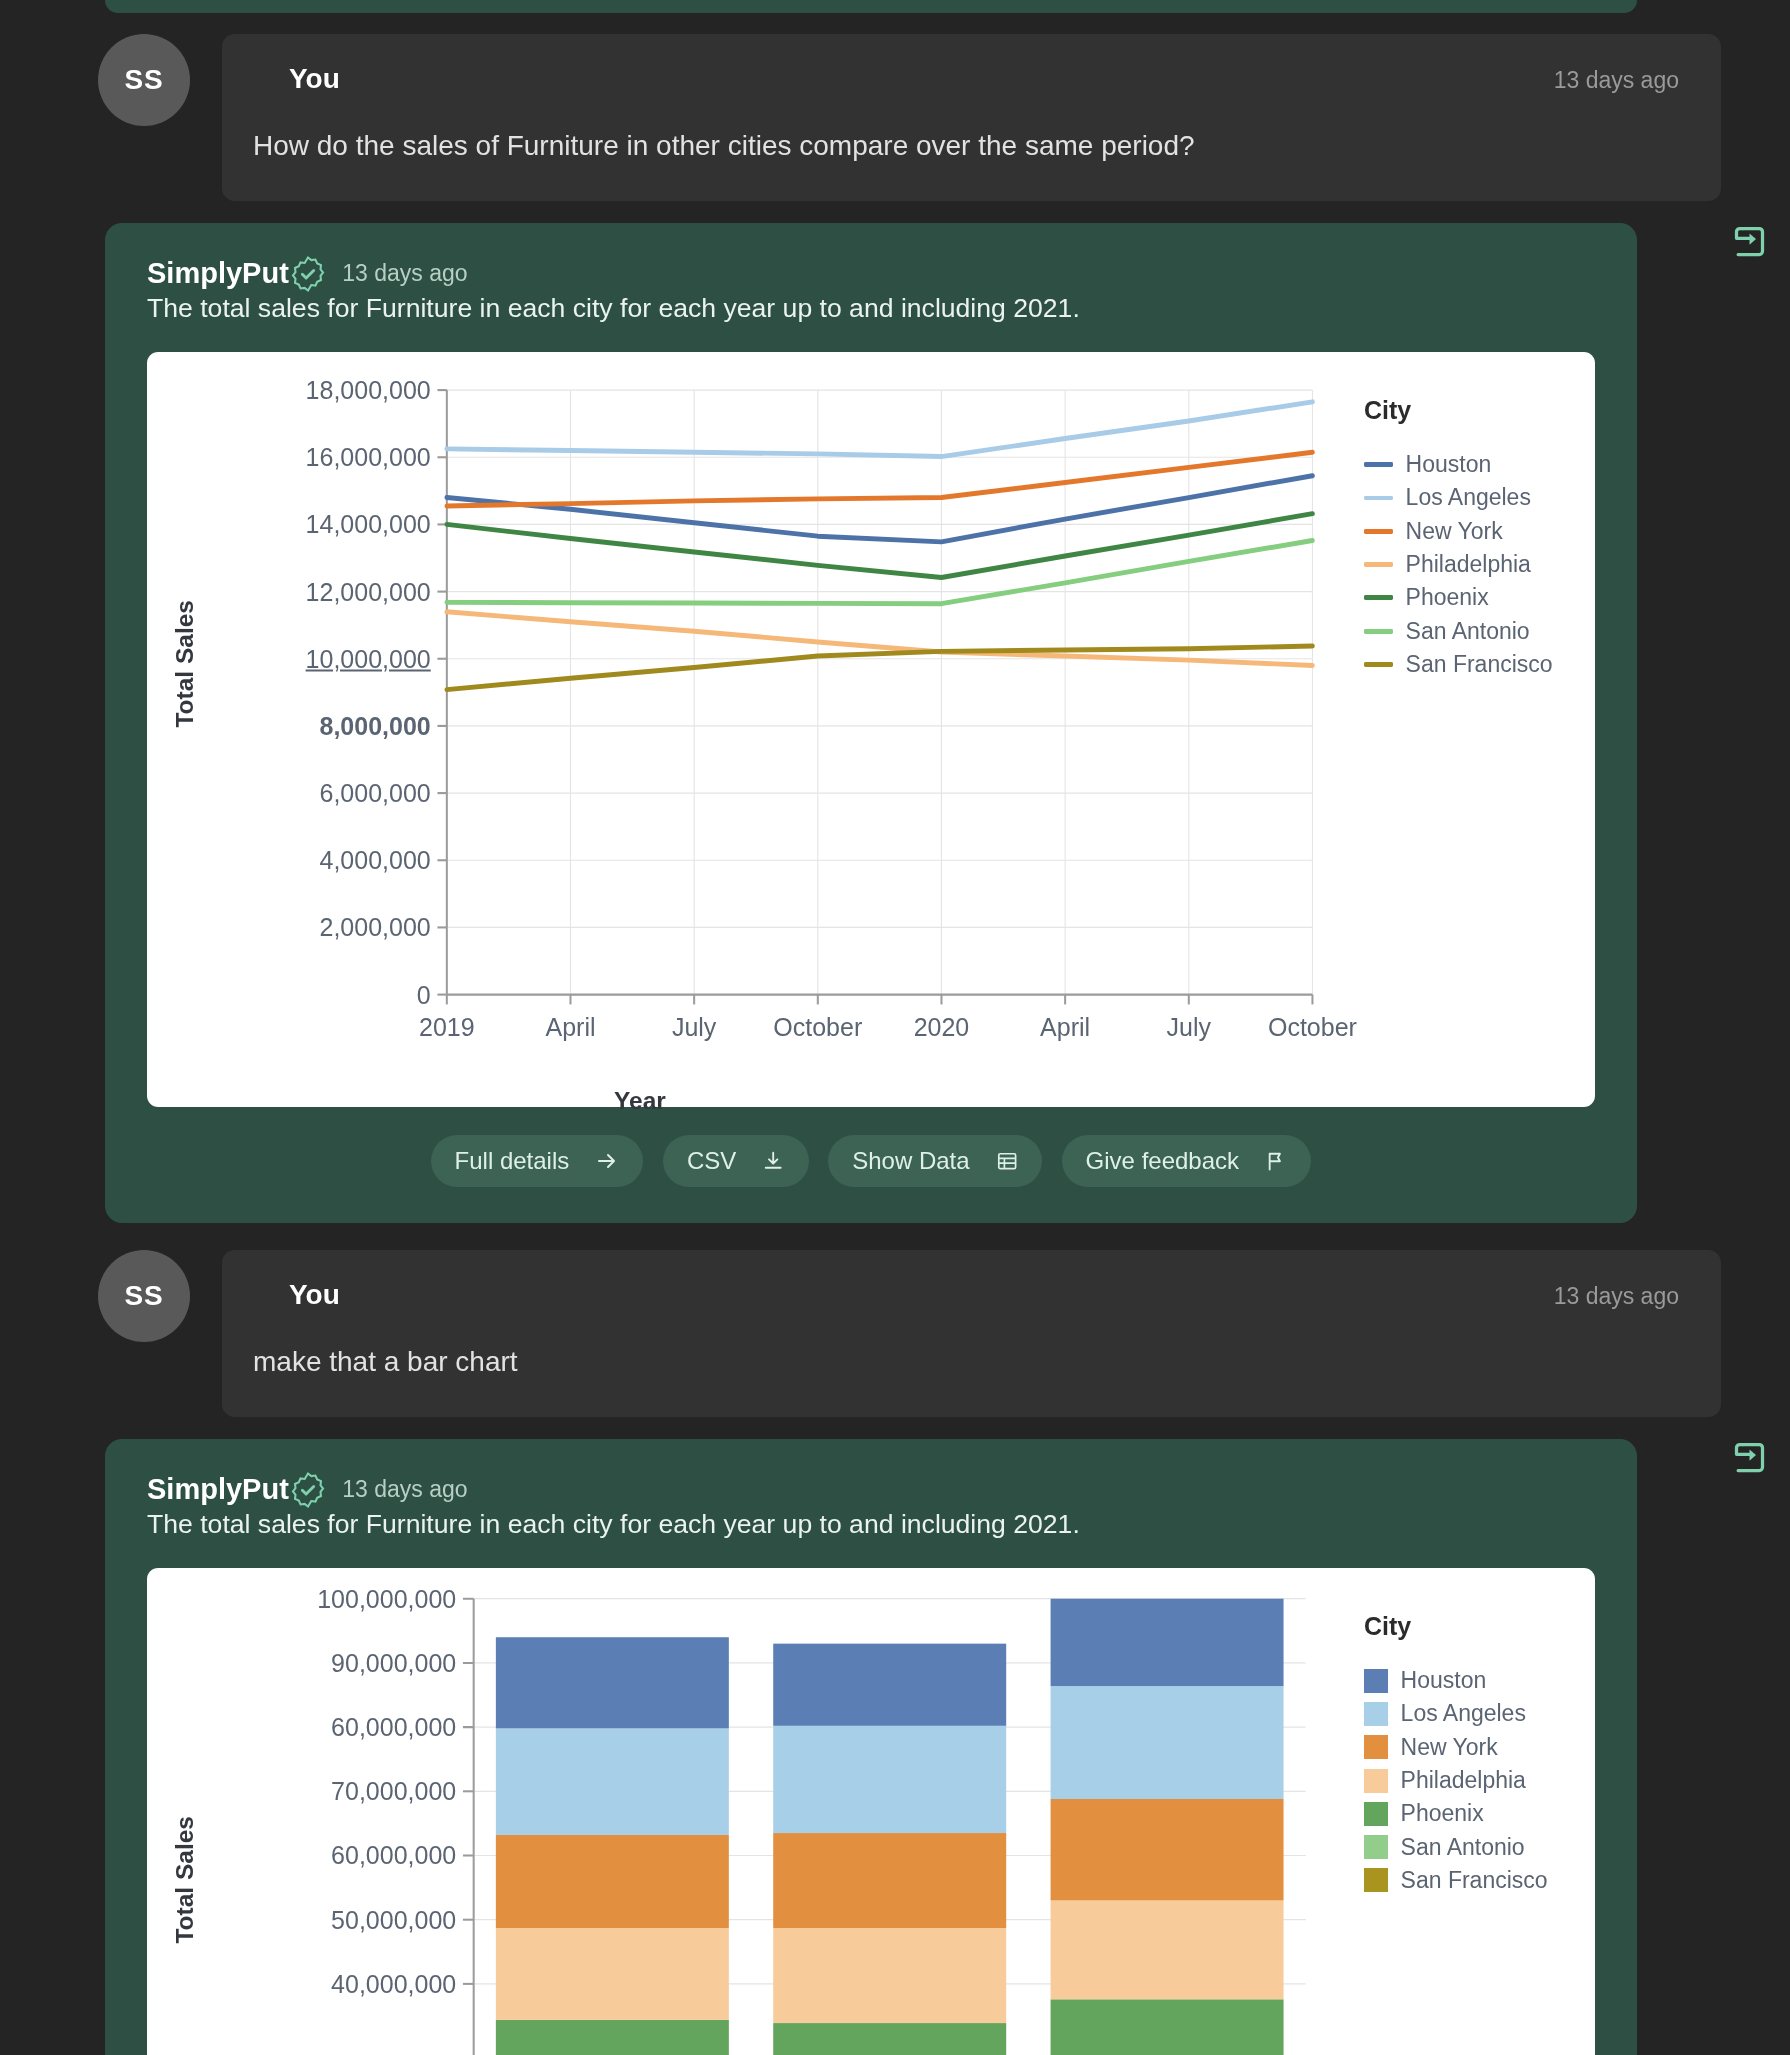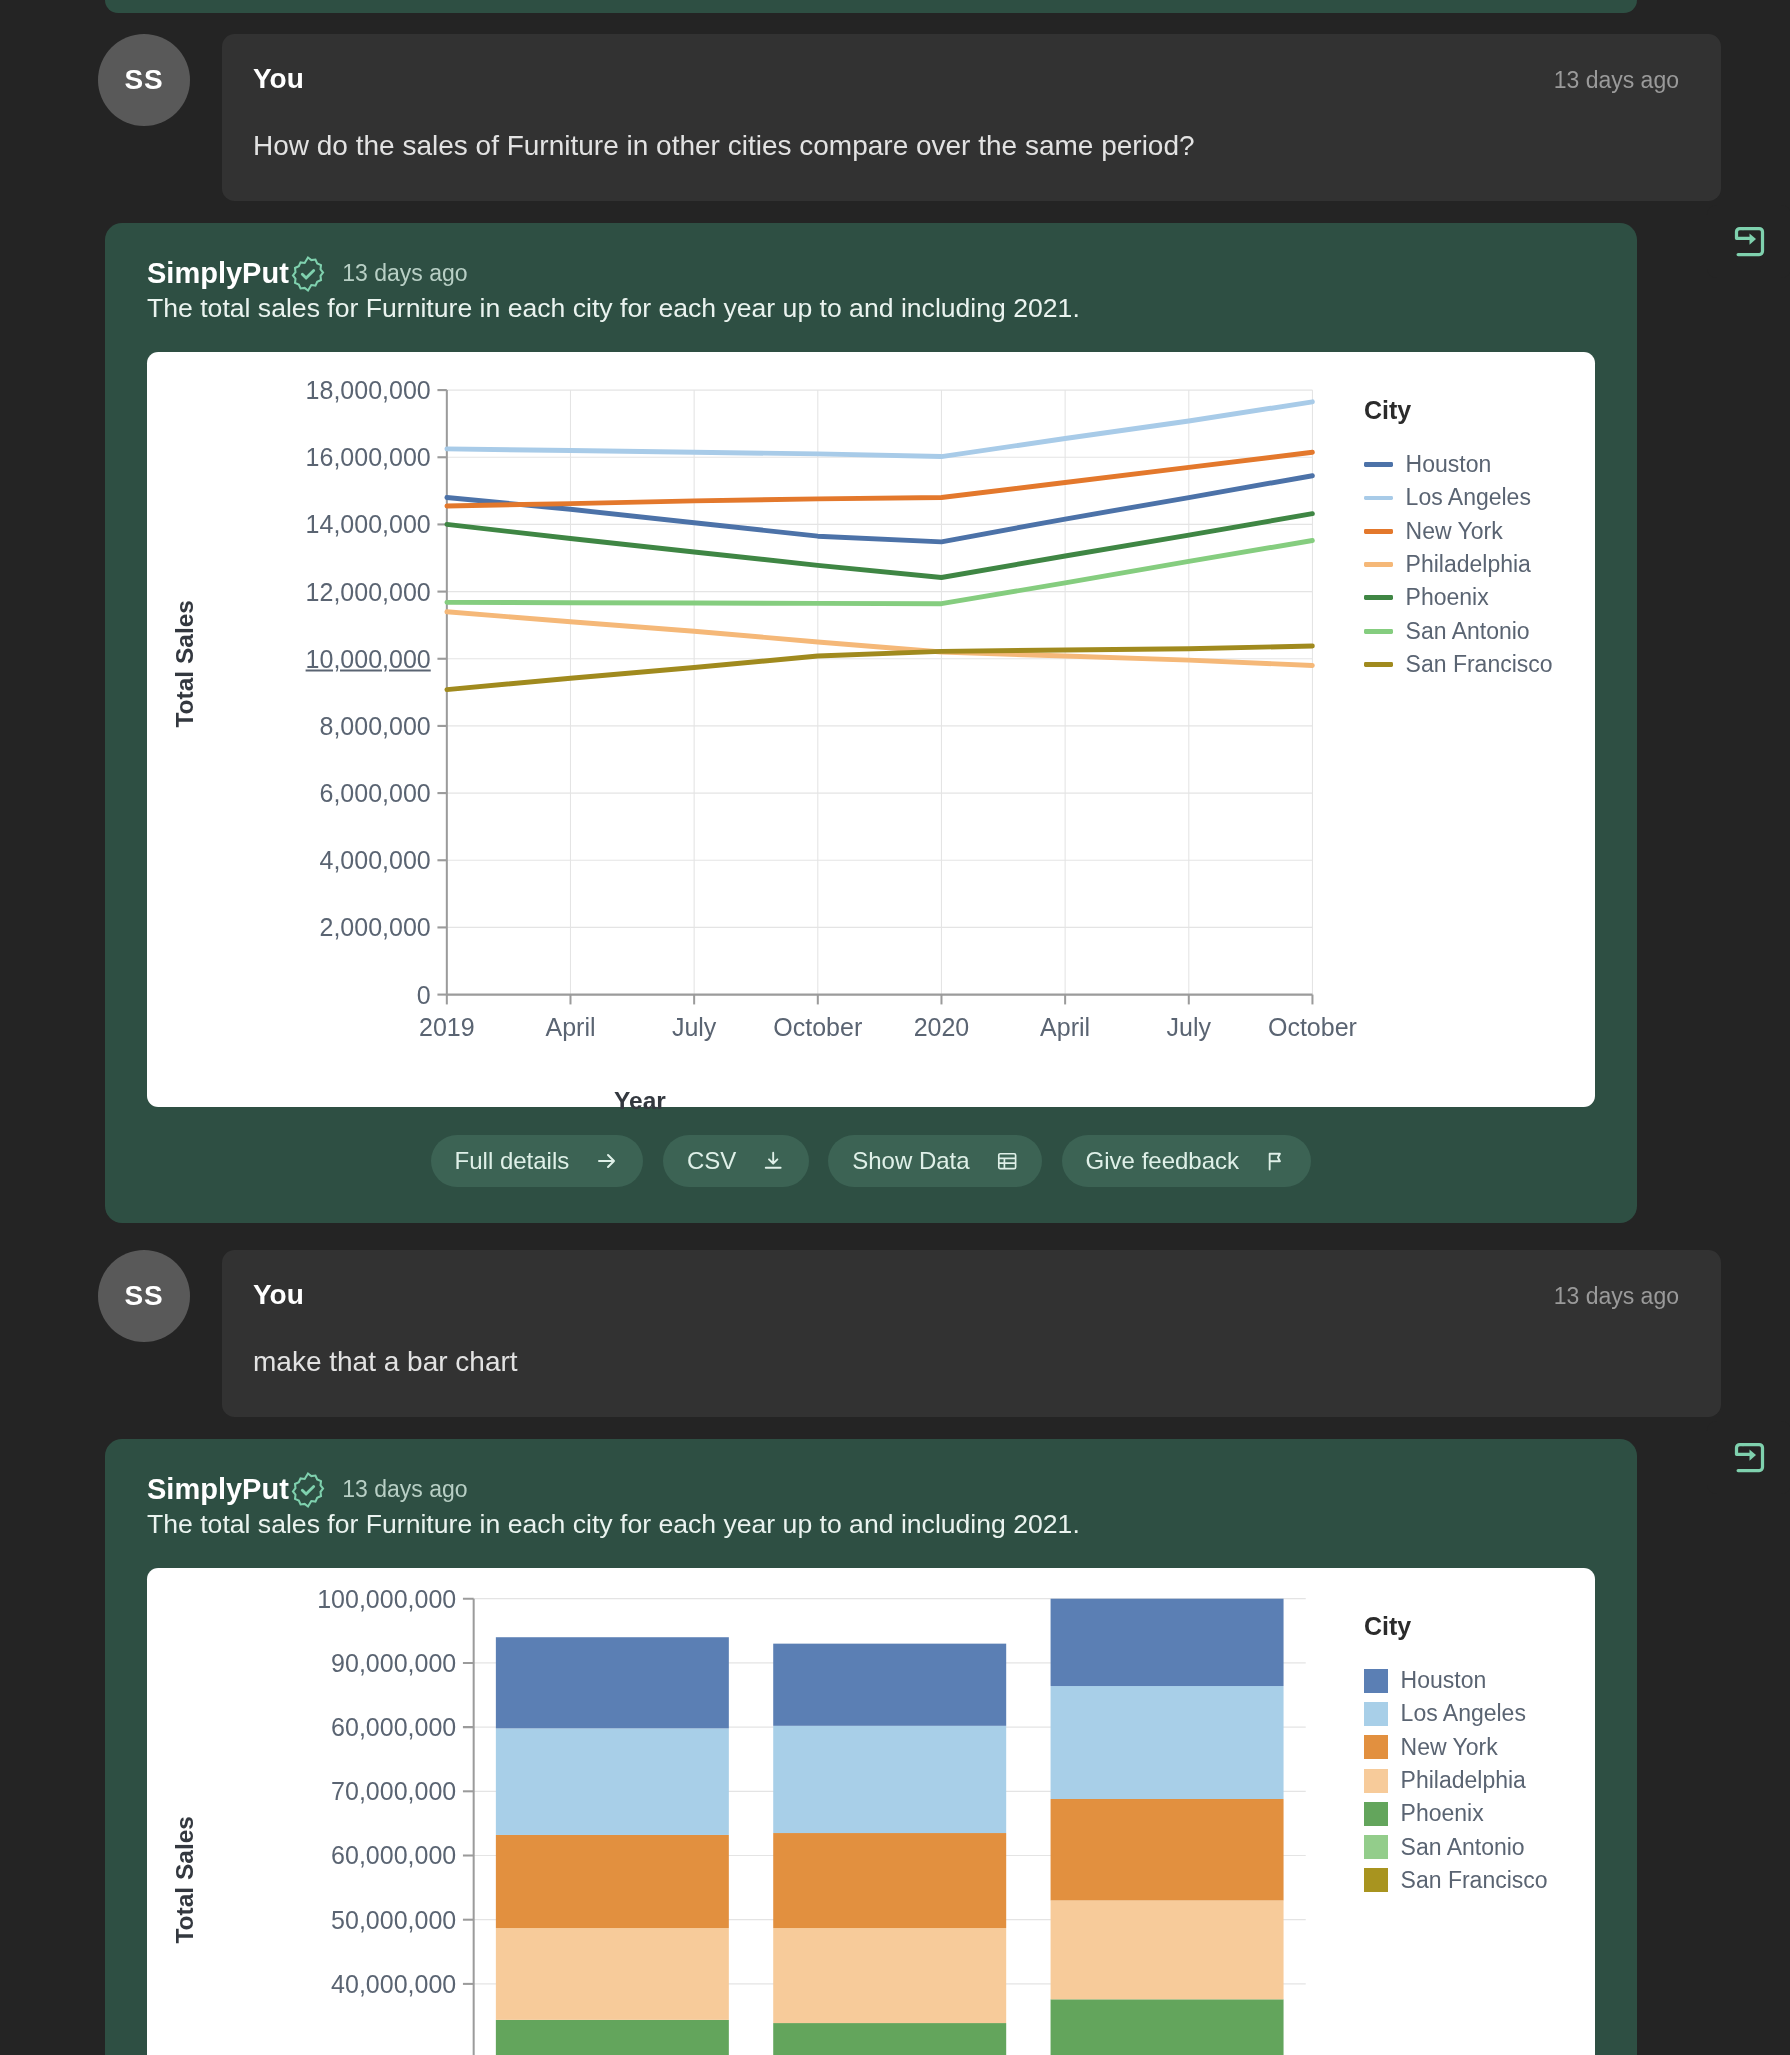--- a/index.html
+++ b/index.html
@@ -41,21 +41,21 @@
   }
   .user-bubble {
     margin-left: 31.5px;
     flex: 1;
     background: #323232;
     border-radius: 12.6px;
     padding: 29px 42px 39px 31.5px;
     min-height: 162px;
   }
   .bubble-head {
-    display: flex; align-items: baseline; justify-content: space-between;
+    display: flex; align-items: baseline; justify-content: space-between; margin-left: 36px;
   }
   .bubble-name {
     color: #ffffff; font-size: 28px; font-weight: bold;
   }
   .bubble-time {
     color: #9a9a9a; font-size: 23px;
   }
   .bubble-text {
     color: #e2e2e2; font-size: 28px; margin-top: 35px;
   }
@@ -202,21 +202,21 @@
         <div class="chart-flex" style="height:100%;">
           <div class="plot-col" style="position:relative;">
 
             <div class="ylabel" style="top:231px;">Total Sales</div>
 
             <div id="line-yticks">
                 <div class="ytick" style="top: 86.4078%; right: calc(77.5%);">0</div>
                 <div class="ytick" style="top: 77.1305%; right: calc(77.5%);">2,000,000</div>
                 <div class="ytick" style="top: 67.8533%; right: calc(77.5%);">4,000,000</div>
                 <div class="ytick" style="top: 58.5761%; right: calc(77.5%);">6,000,000</div>
-                <div class="ytick" style="top: 49.2988%; right: calc(77.5%);">8,000,000</div>
+                <div class="ytick" style="top: 49.2988%; right: calc(77.5%); font-weight: bold;">8,000,000</div>
                 <div class="ytick" style="top: 40.0216%; right: calc(77.5%); text-decoration: underline;">10,000,000</div>
                 <div class="ytick" style="top: 30.7443%; right: calc(77.5%);">12,000,000</div>
                 <div class="ytick" style="top: 21.4671%; right: calc(77.5%);">14,000,000</div>
                 <div class="ytick" style="top: 12.1899%; right: calc(77.5%);">16,000,000</div>
                 <div class="ytick" style="top: 2.91262%; right: calc(77.5%);">18,000,000</div>
               </div>
 
             <svg id="line-svg" width="100%" height="100%" viewBox="0 0 1760 1030" preserveAspectRatio="none" style="position:absolute;left:0;top:0;">
                 <line x1="420" y1="890" x2="1710" y2="890" stroke="#e4e4e4" stroke-width="1.6"></line>
                 <line x1="420" y1="794.4444444444445" x2="1710" y2="794.4444444444445" stroke="#e4e4e4" stroke-width="1.6"></line>

